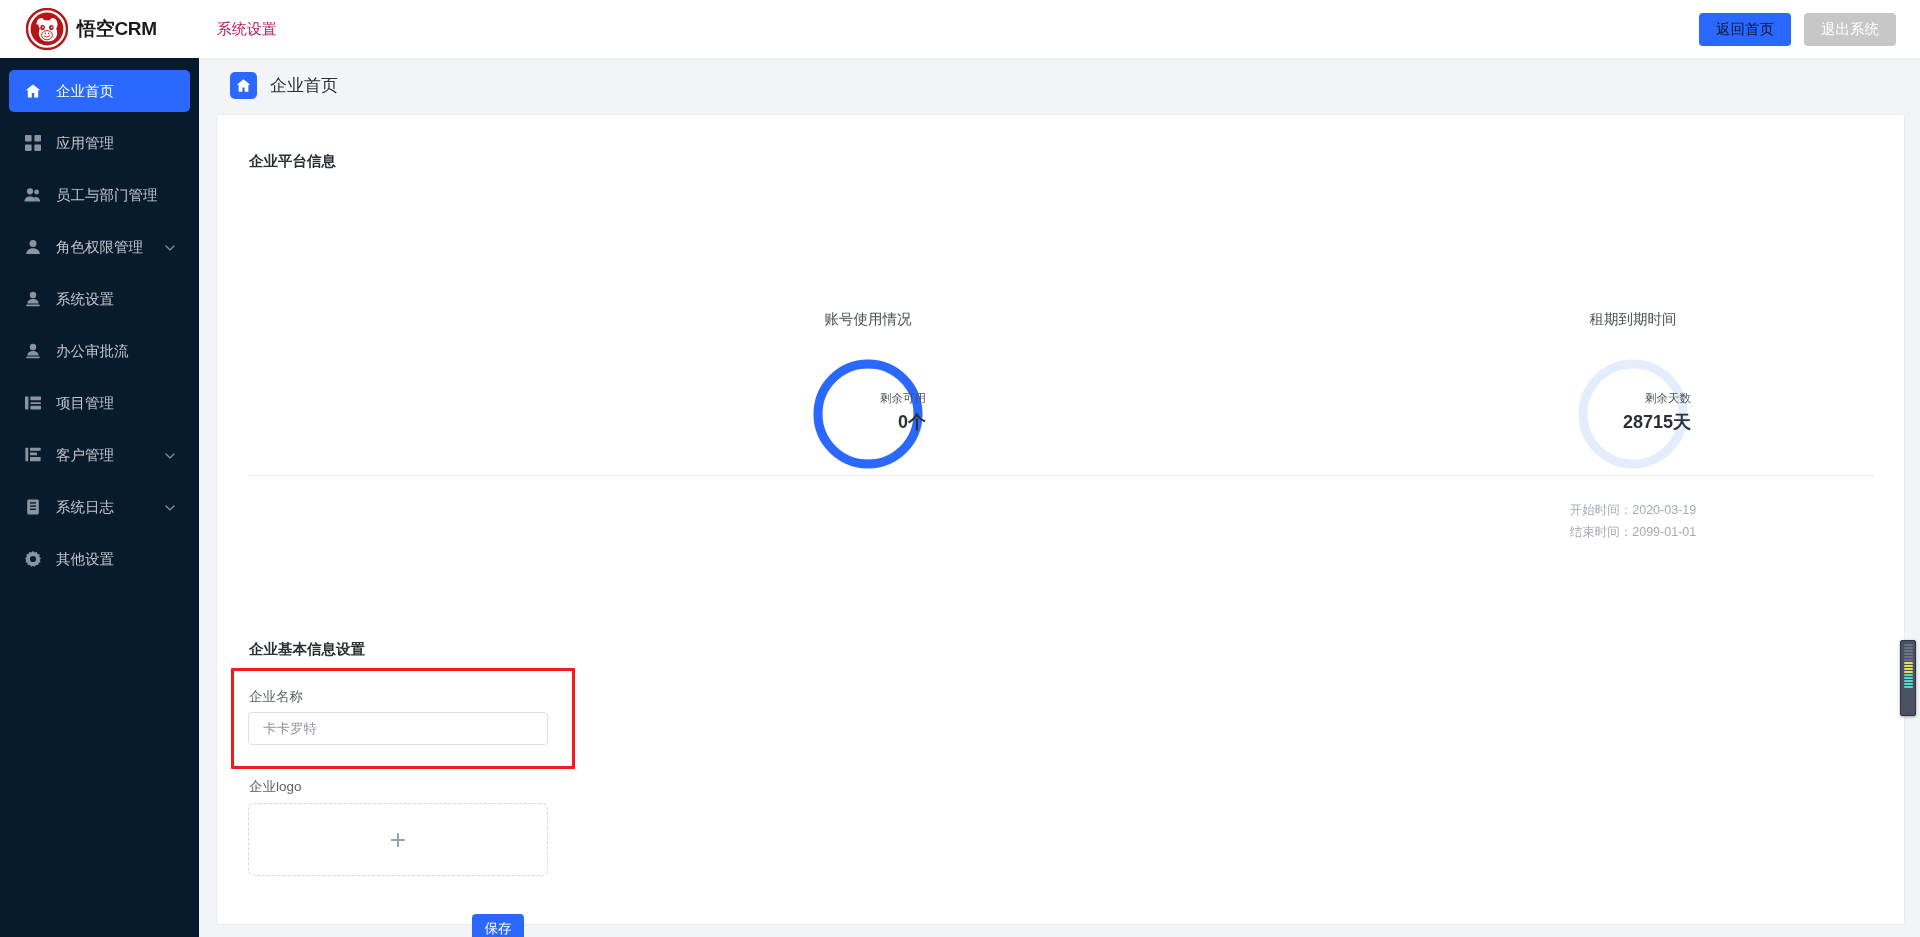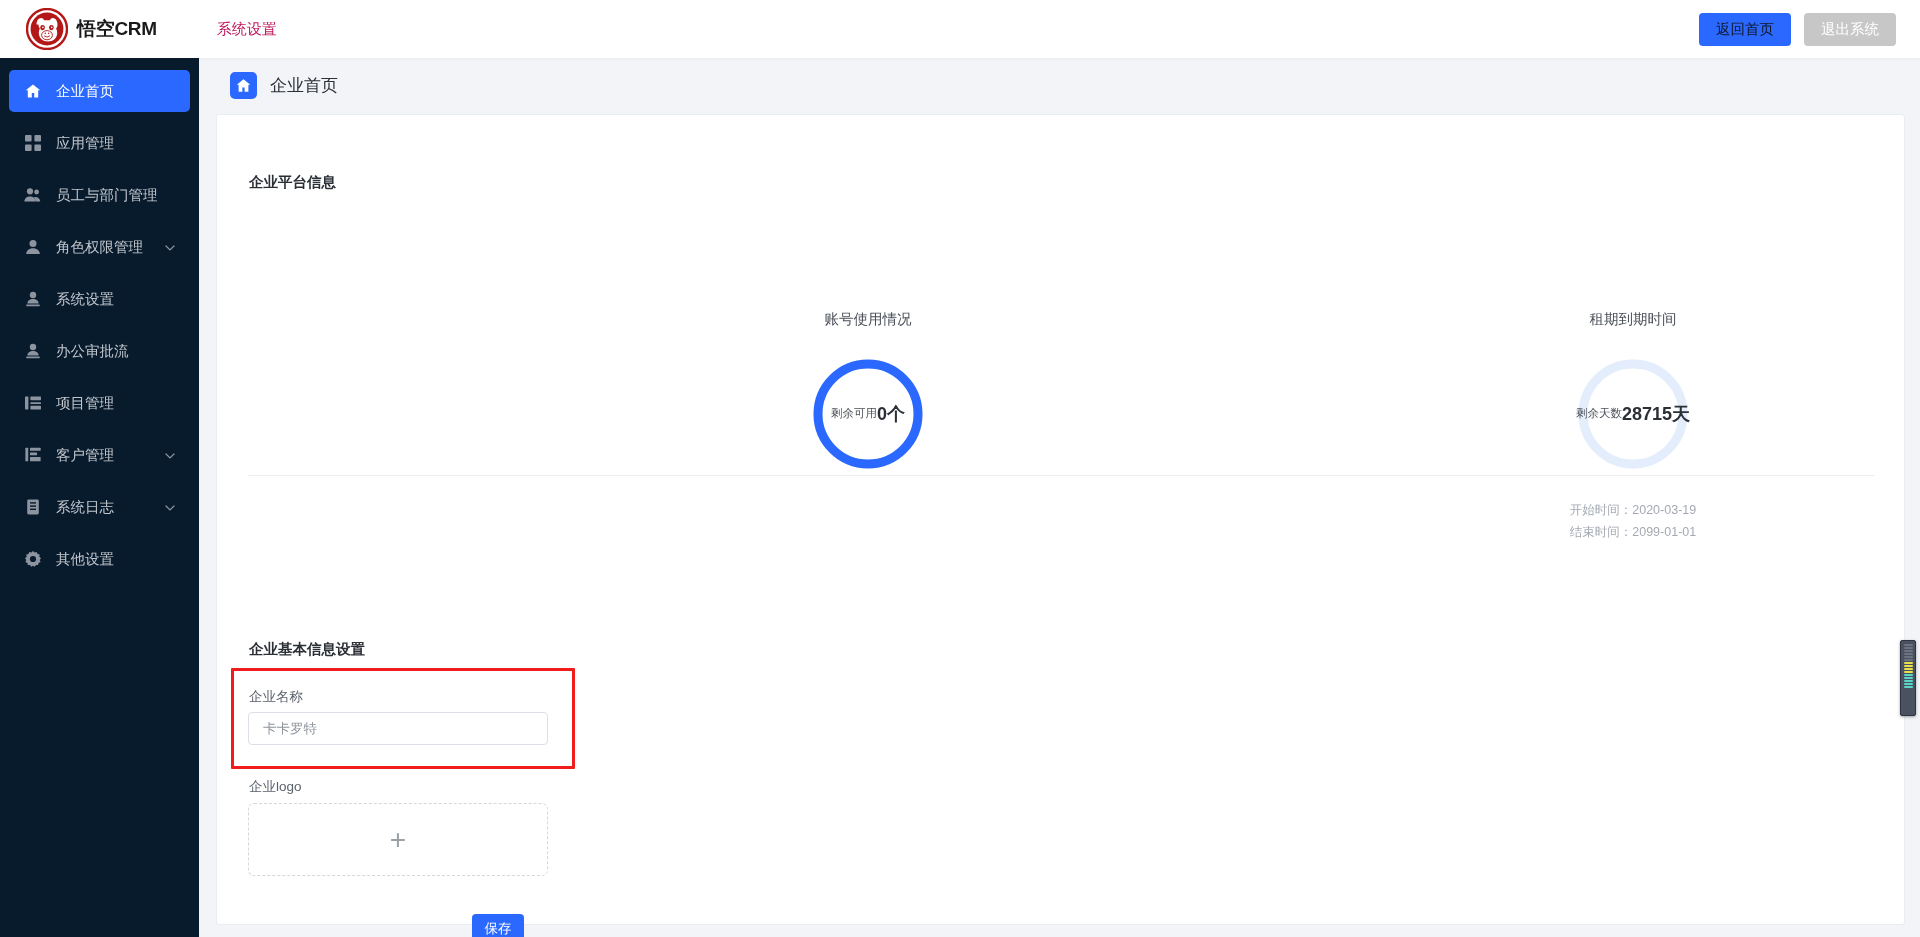--- a/index.html
+++ b/index.html
@@ -57,29 +57,29 @@
     display:flex; align-items:center; justify-content:center; color:#fff;
   }
   #page-title{ margin-left:13px; font-size:17px; color:#2b2f36; }
 
   
   #card{
     position:absolute; left:216px; top:114px; width:1689px; height:811px;
     background:#ffffff; border:1px solid #e9ecf1; border-radius:3px;
   }
   .section-title{ font-size:14.5px; font-weight:bold; color:#2b2f36; }
-  #platform-title{ position:absolute; left:32px; top:58px; }
+  #platform-title{ position:absolute; left:32px; top:37px; }
 
   .stat{ position:absolute; text-align:center; }
   .stat-heading{ font-size:14.5px; color:#4a4f57; }
   .donut{ position:relative; width:116px; height:116px; margin:27px auto 0 auto; }
   .donut svg{ display:block; }
   .donut-center{
     position:absolute; left:0; top:0; width:116px; height:116px;
-    display:flex; flex-direction:row; align-items:center; justify-content:center;
+    display:flex; flex-direction:column; align-items:flex-end; justify-content:center;
   }
   .donut-label{ font-size:11.5px; color:#4c5159; line-height:1.5; }
   .donut-value{ font-size:18px; color:#2b2f36; font-weight:bold; line-height:1.7; }
   .stat-lines{ margin-top:27px; }
   .stat-line{ font-size:12.5px; color:#a4a9b2; line-height:22px; white-space:nowrap; }
 
   #stat-account{ left:531px; top:195px; width:240px; }
   #stat-lease{ left:1296px; top:195px; width:240px; }
 
   #divider{ position:absolute; left:31px; top:360px; width:1626px; height:1px; background:#ececec; }

